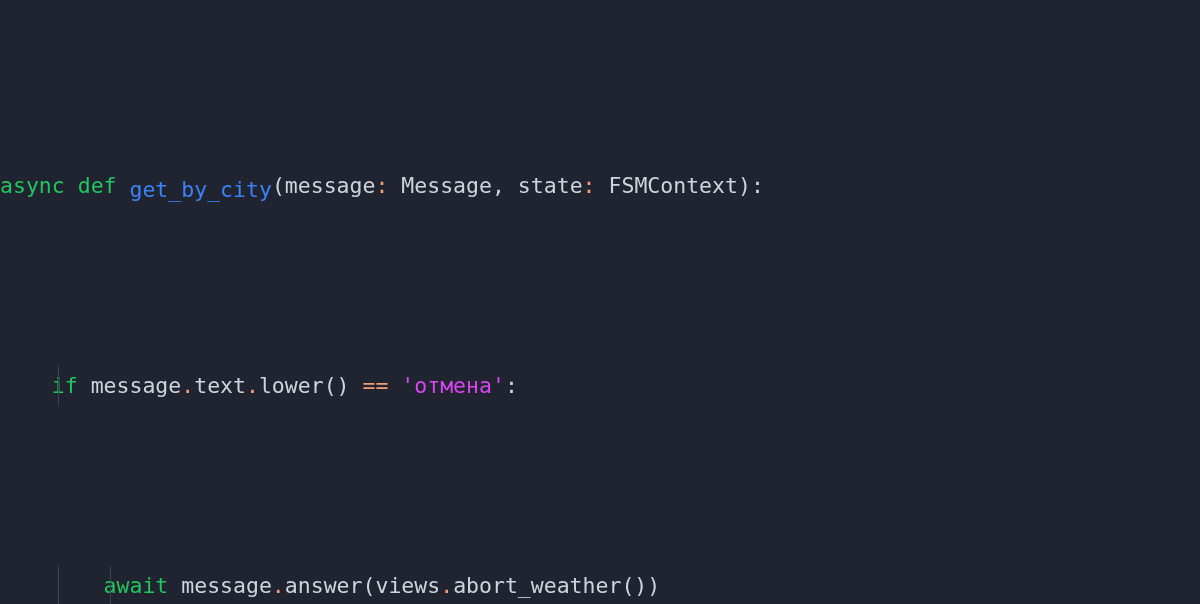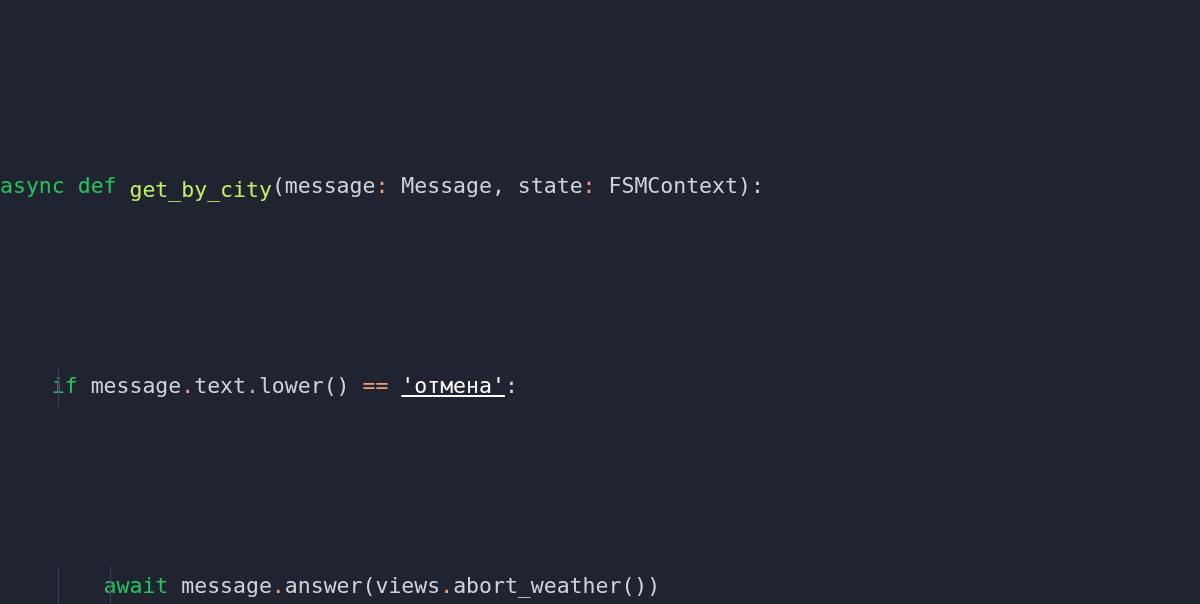--- a/index.html
+++ b/index.html
@@ -31,25 +31,25 @@
     pointer-events: none;
   }
   .guide {
     position: absolute;
     top: 0; bottom: 0;
     width: 1px;
     background: #3d4350;
   }
   .ch  { display: inline; }
   .kw    { color: #22c55e; }          
-  .fn    { color: #bef264; margin-top: 8px; }          
+  .fn    { color: #3b82f6; margin-top: 8px; }          
   .id    { color: #cfd3db; }          
   .op    { color: #f29e74; }          
   .par   { color: #cfd3db; }          
-  .str   { color: #ffffff; text-decoration: underline; }          
+  .str   { color: #d946ef; }          
   .type  { color: #cfd3db; }          
   .dot   { color: #f29e74; }
   .col   { color: #cfd3db; }
   .colsig{ color: #f29e74; }
 </style>
 </head>
 <body>
 
 <div class="editor">
 

